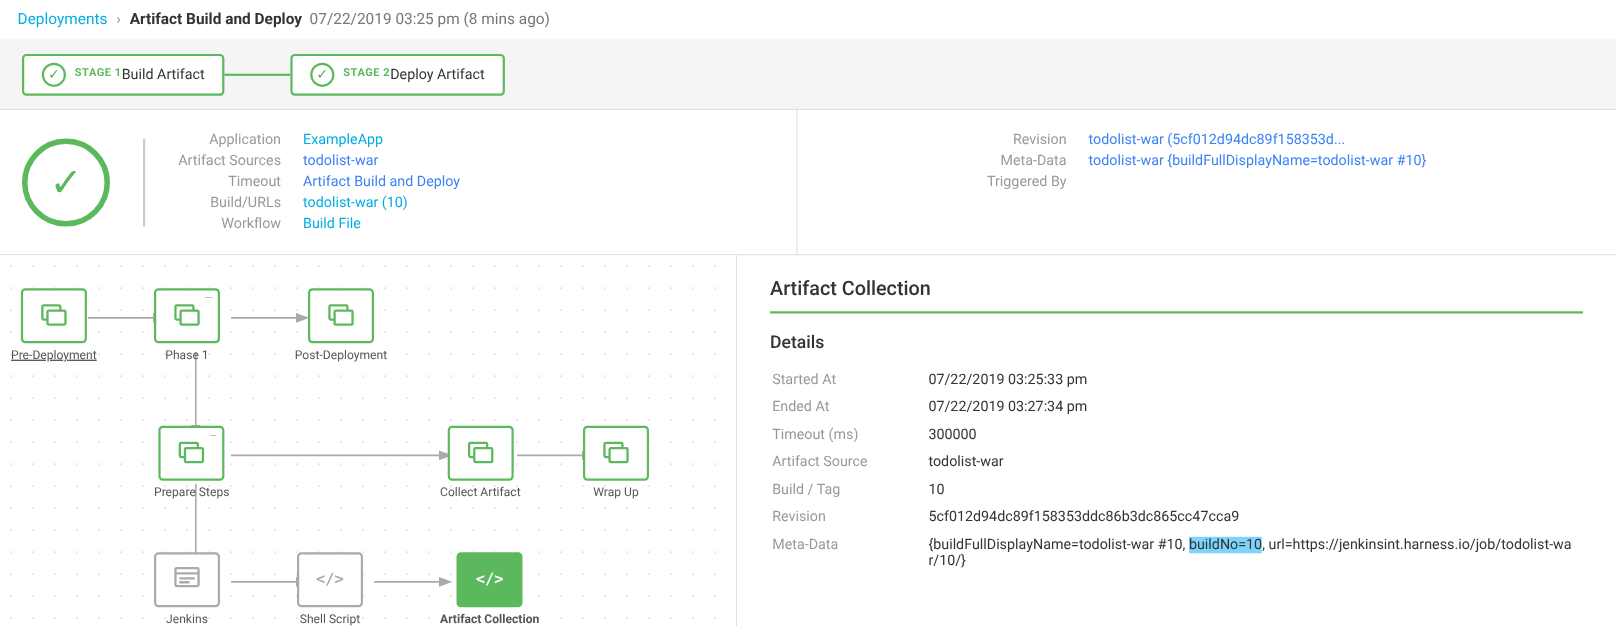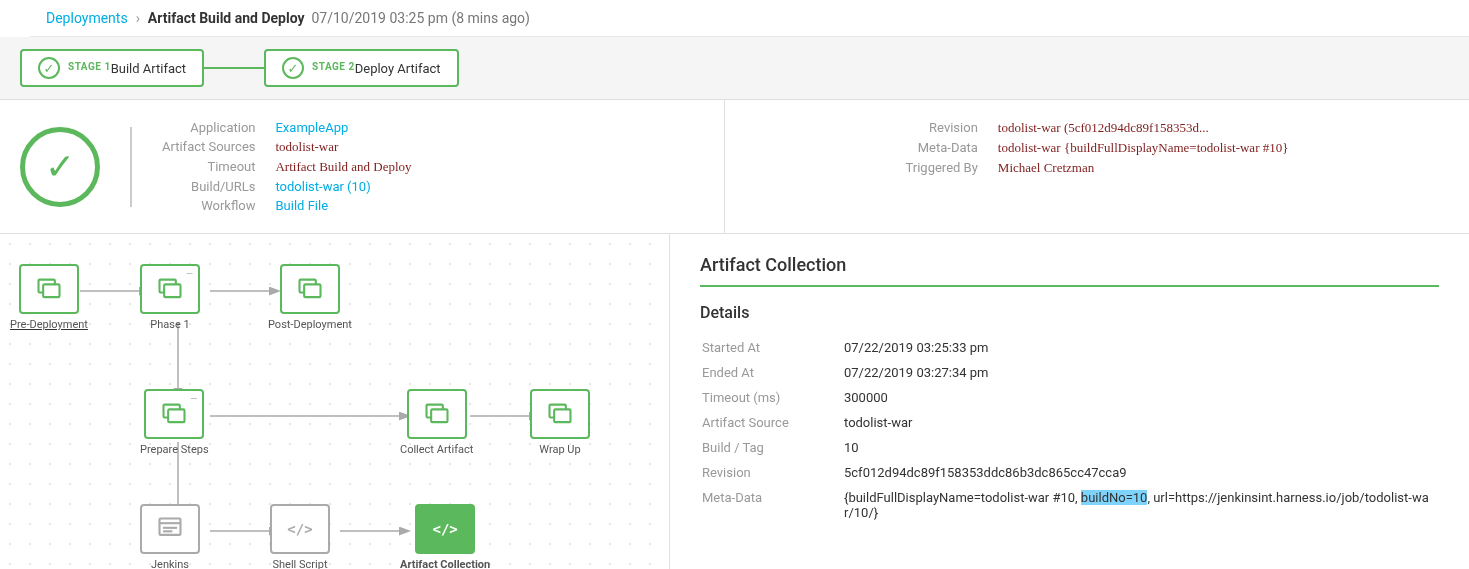--- a/index.html
+++ b/index.html
@@ -1,38 +1,38 @@
 <!DOCTYPE html>
 <html><head>
   <meta charset="utf-8">
   <style>
     * { box-sizing: border-box; margin: 0; padding: 0; }
     body { font-family: -apple-system, BlinkMacSystemFont, 'Segoe UI', Roboto, sans-serif; font-size: 13px; background: #fff; color: #333; }
 
     
-    .header { display: flex; align-items: center; padding: 10px 16px; border-bottom: 1px solid #e8e8e8; font-size: 14px; margin-left: 30px; }
+    .header { display: flex; align-items: center; padding: 10px 16px; border-bottom: 1px solid #e8e8e8; font-size: 14px; }
     .header-link { color: #00ade4; text-decoration: none; }
     .header-chevron { margin: 0 8px; color: #999; }
 
     
     .stages-bar { background: #f5f5f5; padding: 12px 20px; display: flex; align-items: center; gap: 0; border-bottom: 1px solid #e0e0e0; }
     .stage-box { display: flex; align-items: center; gap: 8px; border: 2px solid #5cb85c; border-radius: 4px; padding: 6px 16px; background: #fff; min-width: 160px; }
     .stage-check { width: 22px; height: 22px; border-radius: 50%; border: 2px solid #5cb85c; display: flex; align-items: center; justify-content: center; color: #5cb85c; font-size: 13px; flex-shrink: 0; }
     .stage-text { display: flex; flex-direction: row; }
     .stage-num { font-size: 10px; font-weight: 700; color: #5cb85c; letter-spacing: 0.5px; }
     .stage-name { font-size: 13px; color: #333; }
     .stage-connector { height: 2px; width: 60px; background: #5cb85c; }
 
     
     .info-section { display: flex; border-bottom: 1px solid #e0e0e0; }
     .info-left { display: flex; align-items: center; padding: 20px; gap: 20px; flex: 1; border-right: 1px solid #e0e0e0; }
     .big-check { width: 80px; height: 80px; border-radius: 50%; border: 5px solid #5cb85c; display: flex; align-items: center; justify-content: center; color: #5cb85c; font-size: 36px; flex-shrink: 0; }
     .info-table { display: grid; grid-template-columns: auto auto; gap: 4px 20px; align-items: start; }
     .info-label { color: #999; font-size: 13px; text-align: right; }
-    .info-value { color: #7f1d1d; font-size: 13px; font-family: Liberation Serif, serif; }
+    .info-value { color: #3b82f6; font-size: 13px; }
     .info-link { color: #00ade4; text-decoration: none; }
     .info-right { padding: 20px 30px; flex: 1; }
 
     
     .main-content { display: flex; }
 
     
     .pipeline-area { flex: 0 0 670px; padding: 20px; position: relative; min-height: 340px; background: #fff; border-right: 1px solid #e0e0e0; }
     .pipeline-bg { position: absolute; inset: 0; background-image: radial-gradient(circle, #ccc 1px, transparent 1px); background-size: 20px 20px; opacity: 0.5; }
     .node { display: flex; flex-direction: column; align-items: center; position: absolute; }
@@ -57,21 +57,21 @@
     .meta-value { word-break: break-all; }
   </style>
 </head>
 <body>
 
 <div class="header">
   <a class="header-link">Deployments</a>
   <span class="header-chevron">›</span>
   <span>
     <strong>Artifact Build and Deploy</strong>
-    &nbsp;<span style="color:#777;font-weight:400">07/10/2019 03:25 pm (8 mins ago)</span>
+    &nbsp;<span style="color:#777;font-weight:400">07/22/2019 03:25 pm (8 mins ago)</span>
   </span>
 </div>
 
 <div class="stages-bar">
   <div class="stage-box">
     <div class="stage-check">✓</div>
     <div class="stage-text">
       <span class="stage-num">STAGE 1</span>
       <span class="stage-name">Build Artifact</span>
     </div>
@@ -103,21 +103,20 @@
       <a class="info-link">Build File</a>
     </div>
   </div>
   <div class="info-right">
     <div class="info-table">
       <span class="info-label">Revision</span>
       <span class="info-value">todolist-war (5cf012d94dc89f158353d...</span>
       <span class="info-label">Meta-Data</span>
       <span class="info-value">todolist-war {buildFullDisplayName=todolist-war #10}</span>
       <span class="info-label">Triggered By</span>
-      <span class="info-value">Michael Cretzman</span>
     </div>
   </div>
 </div>
 
 <div class="main-content">
 
   <div class="pipeline-area" style="position:relative;height:340px;">
     <div class="pipeline-bg"></div>
 
     <svg class="pipeline-svg">

